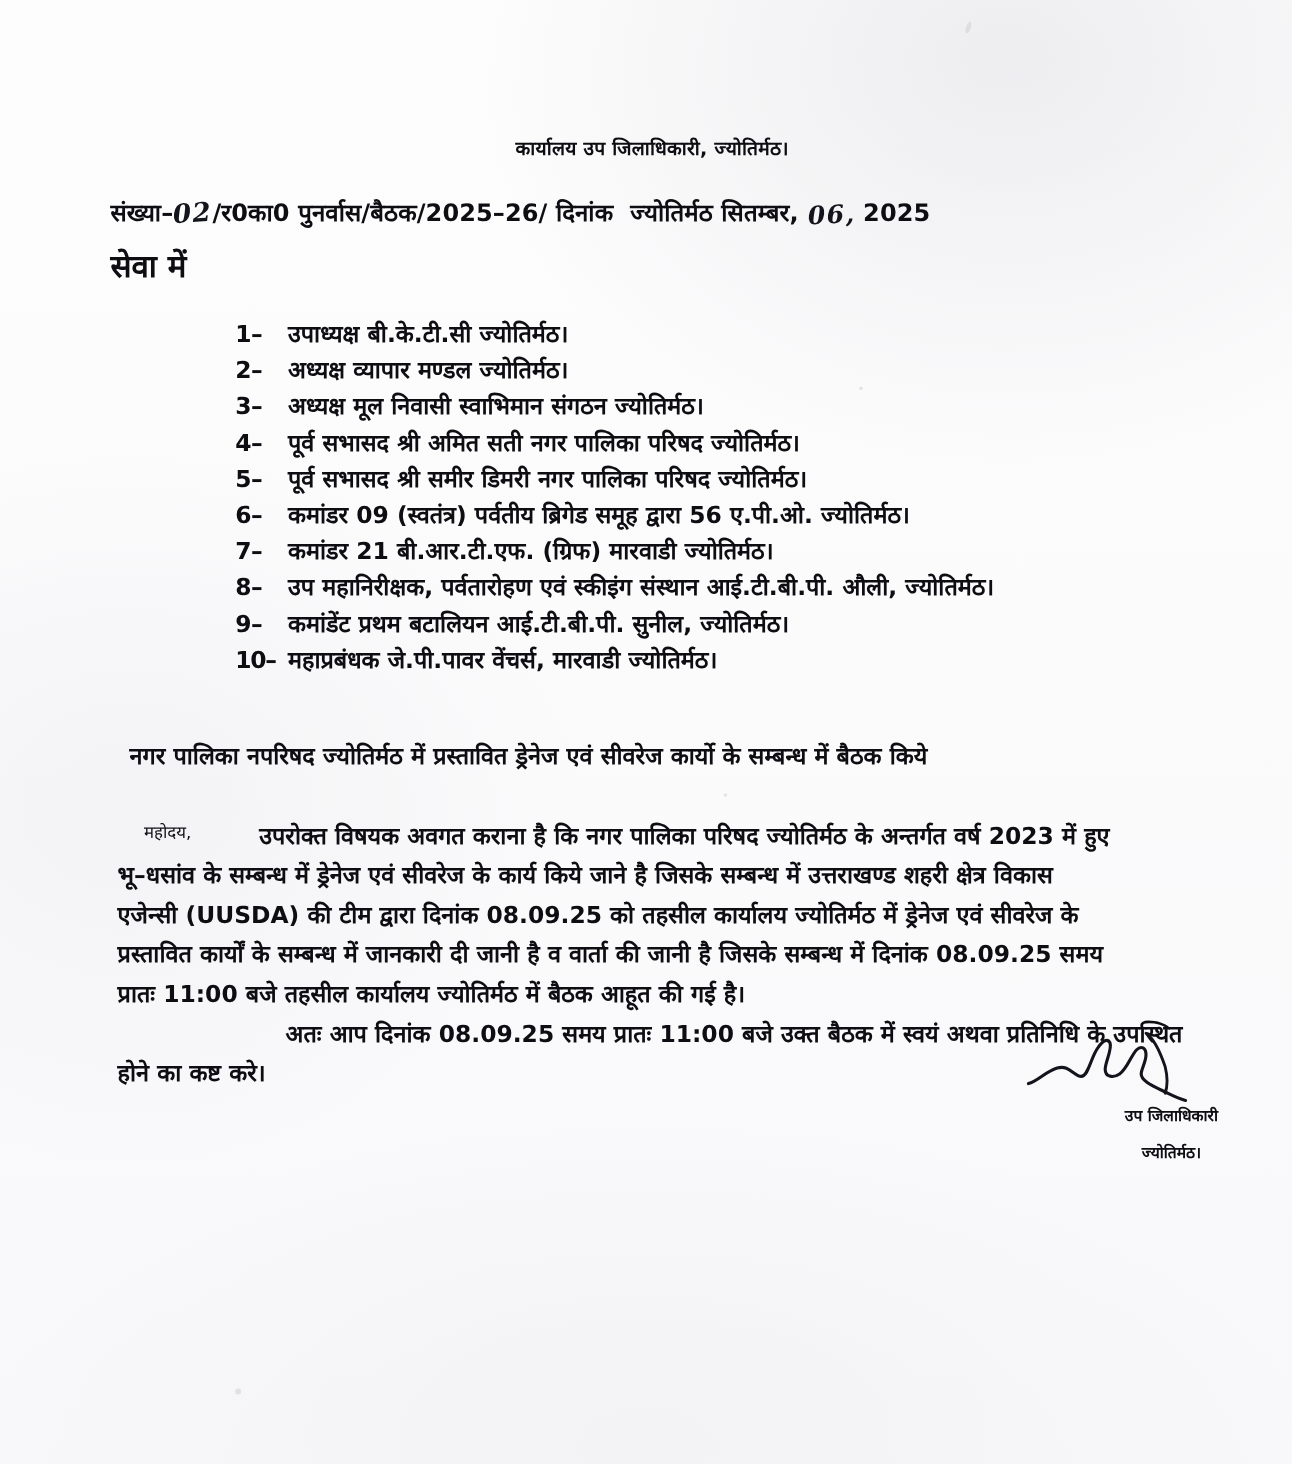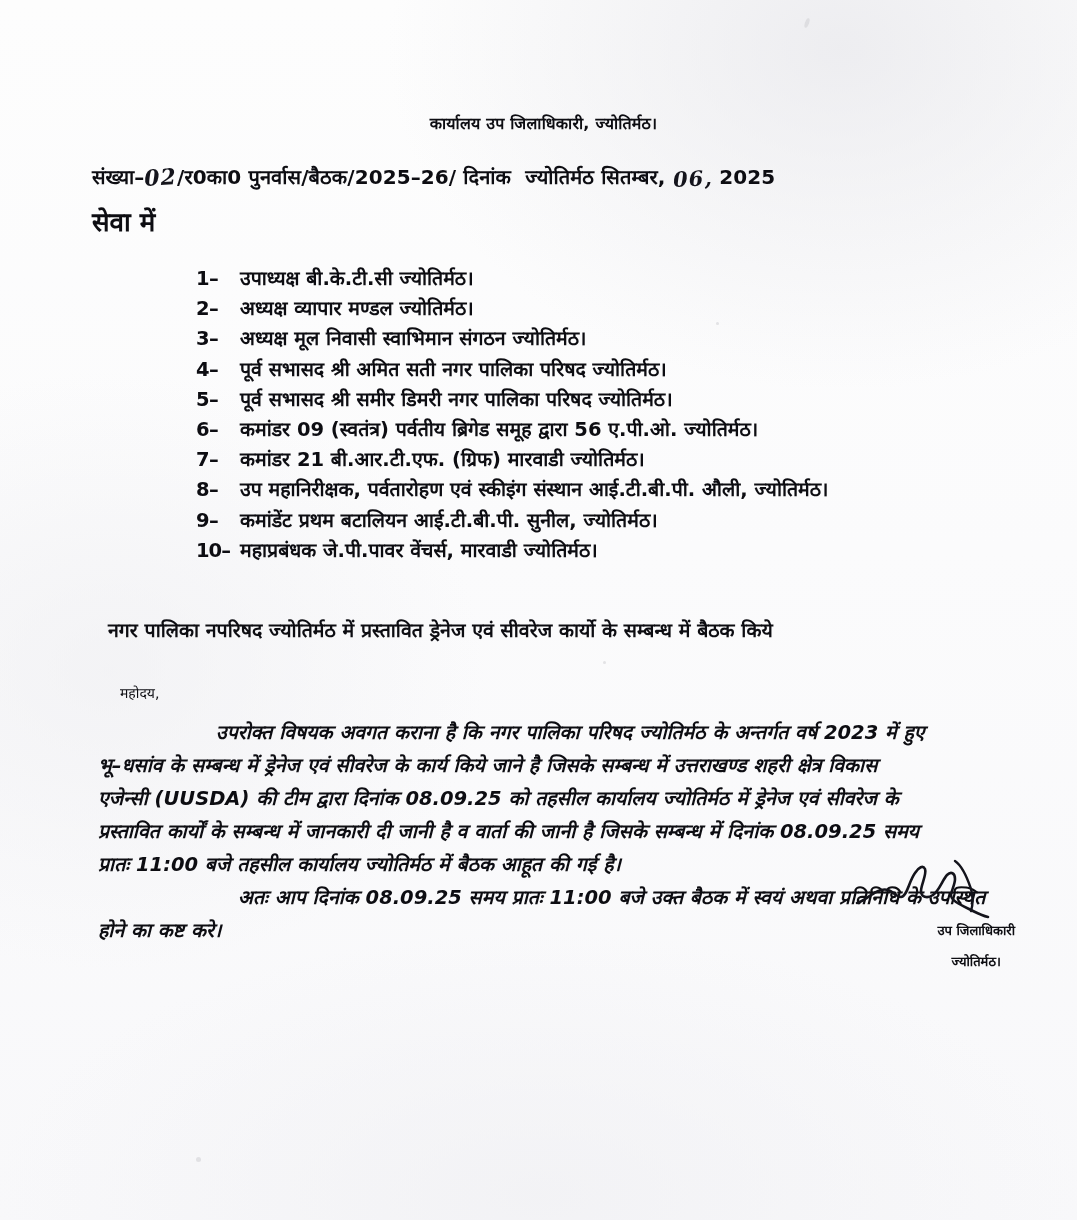--- a/index.html
+++ b/index.html
@@ -239,21 +239,21 @@
   <div class="subject-block">
     <div class="subject-row">
       <span class="subject-text">
         <span class="l1">नगर पालिका नपरिषद ज्योतिर्मठ में प्रस्तावित ड्रेनेज एवं सीवरेज कार्यो के सम्बन्ध में बैठक किये</span>
       </span>
     </div>
   </div>
 
   <div class="salutation" style="top:683px;">महोदय,</div>
 
-  <div class="body-para" style="top:716px;font-style:italic;">
+  <div class="body-para" style="top:680px;">
     <span class="body-line indent">उपरोक्त विषयक अवगत कराना है कि नगर पालिका परिषद ज्योतिर्मठ के अन्तर्गत वर्ष 2023 में हुए</span>
     <span class="body-line">भू–धसांव के सम्बन्ध में ड्रेनेज एवं सीवरेज के कार्य किये जाने है जिसके सम्बन्ध में उत्तराखण्ड शहरी क्षेत्र विकास</span>
     <span class="body-line">एजेन्सी (UUSDA) की टीम द्वारा दिनांक 08.09.25 को तहसील कार्यालय ज्योतिर्मठ में ड्रेनेज एवं सीवरेज के</span>
     <span class="body-line">प्रस्तावित कार्यों के सम्बन्ध में जानकारी दी जानी है व वार्ता की जानी है जिसके सम्बन्ध में दिनांक 08.09.25 समय</span>
     <span class="body-line">प्रातः 11:00 बजे तहसील कार्यालय ज्योतिर्मठ में बैठक आहूत की गई है।</span>
     <span class="body-line indent2">अतः आप दिनांक 08.09.25 समय प्रातः 11:00 बजे उक्त बैठक में स्वयं अथवा प्रतिनिधि के उपस्थित</span>
     <span class="body-line">होने का कष्ट करे।</span>
   </div>
 
   <div class="signature">

